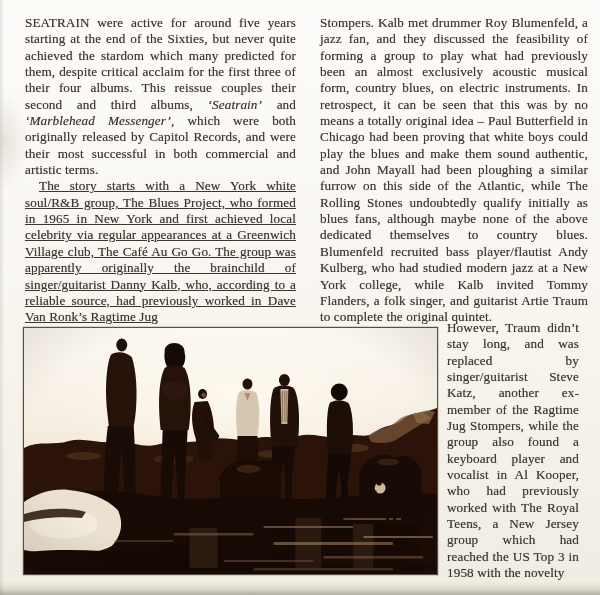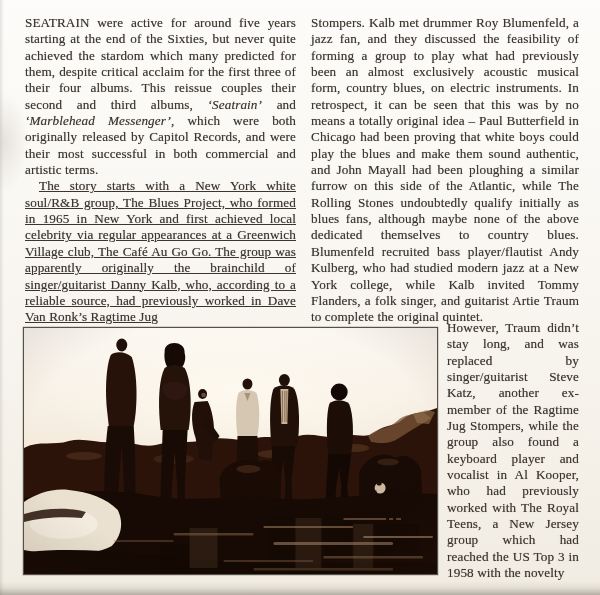--- a/index.html
+++ b/index.html
@@ -8,21 +8,21 @@
     background:linear-gradient(180deg,#fdfcfa 0%,#f8f5ef 55%,#f1ece2 100%);
     font-family:"Liberation Serif","DejaVu Serif",serif;
     color:#3d3630;
   }
   .col {
     position:absolute; text-align:justify;
     font-size:13.2px; line-height:16.35px; letter-spacing:0.1px;
     text-shadow:0 0 0.7px rgba(61,54,48,0.55);
   }
   .col-left      { left:25px;  top:15px;  width:271px; }
-  .col-right-top { left:311px; top:15px;  width:268px; }
+  .col-right-top { left:320px; top:15px;  width:268px; }
   .col-right-side{ left:447px; top:320px; width:132px; }
   .para { margin:0; }
   .para.indented { text-indent:14px;text-decoration:underline; }
   .it { font-style:italic;margin-top:46px; }
   .photo {
     position:absolute; left:23px; top:327px; width:415px; height:248px;
     margin:0; box-sizing:border-box; border:1.5px solid #565048;
     box-shadow:0 0 0 0.5px rgba(138,133,124,0.6);
     background:#f3ead9;
   }

